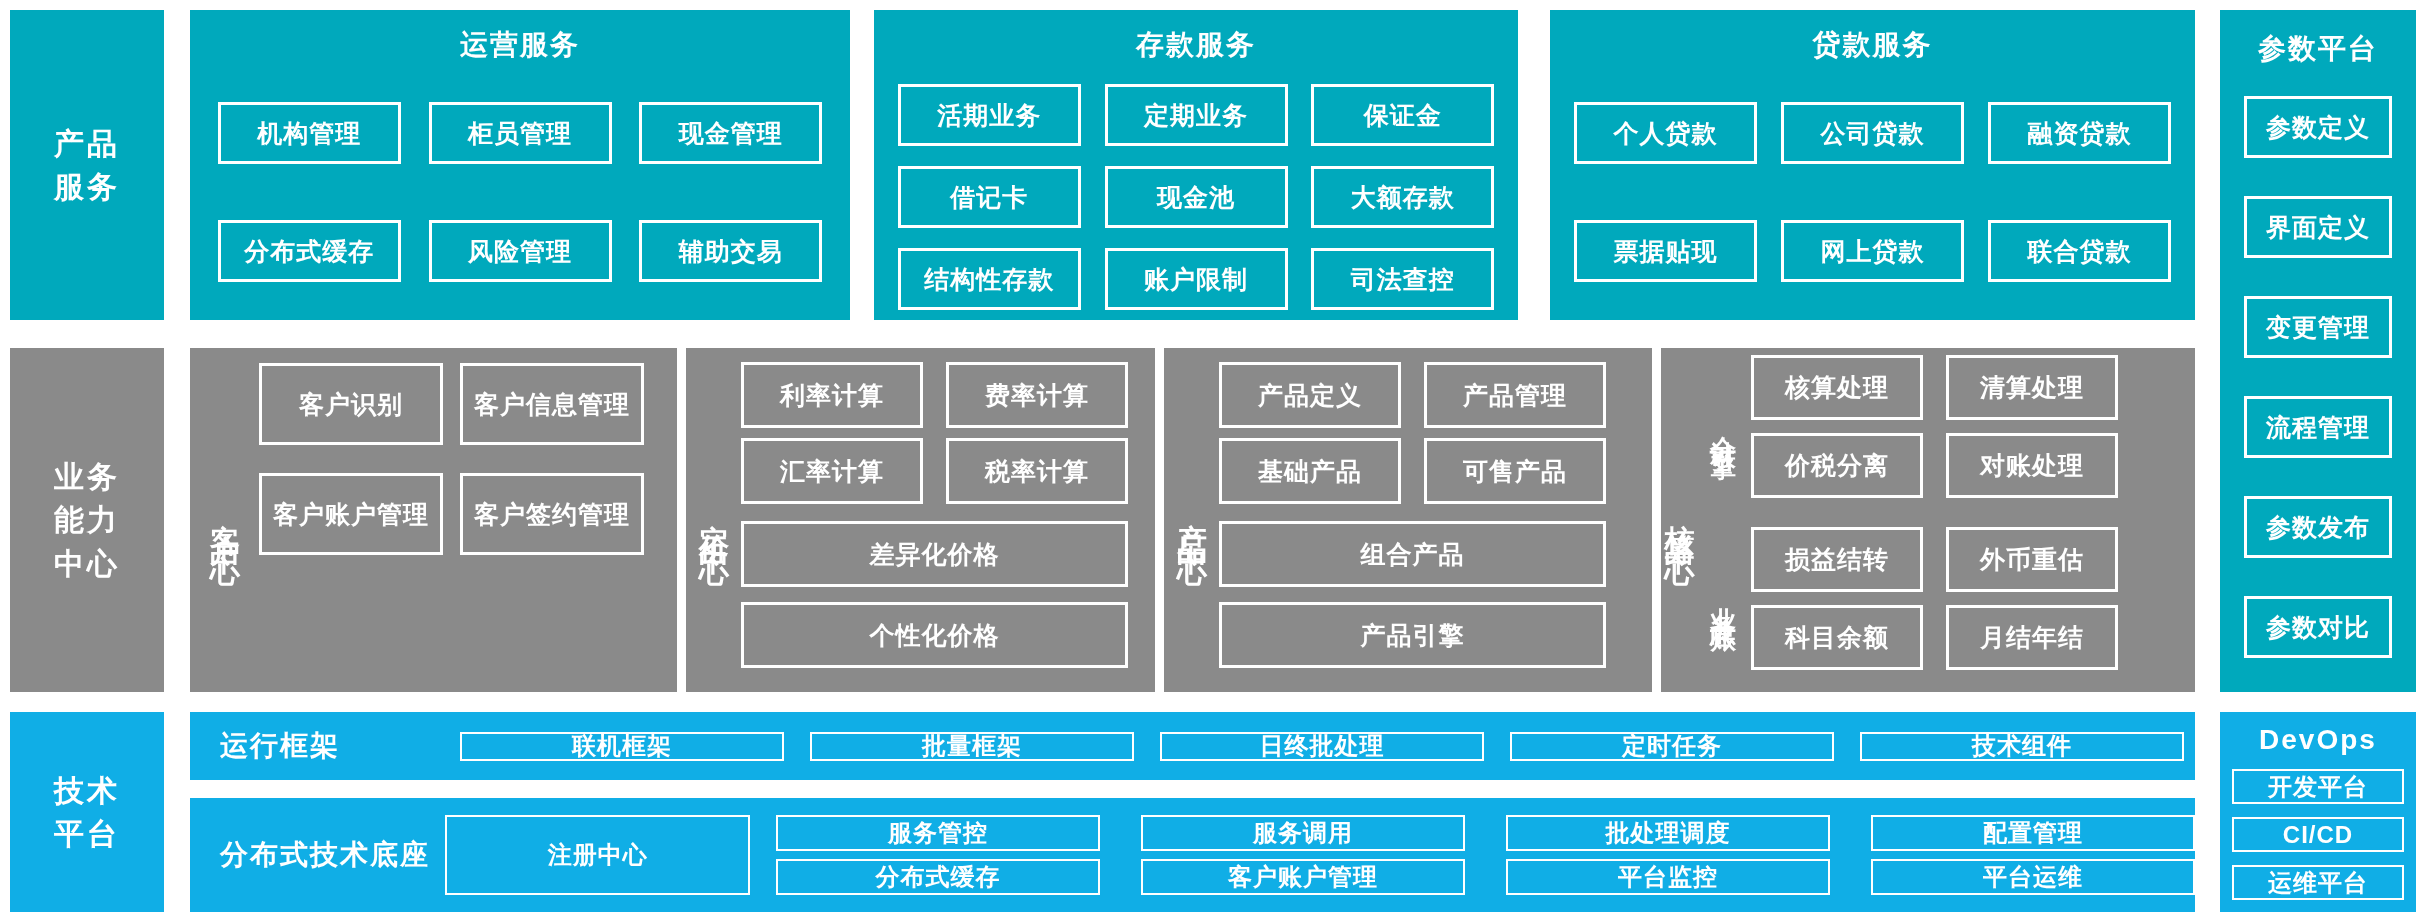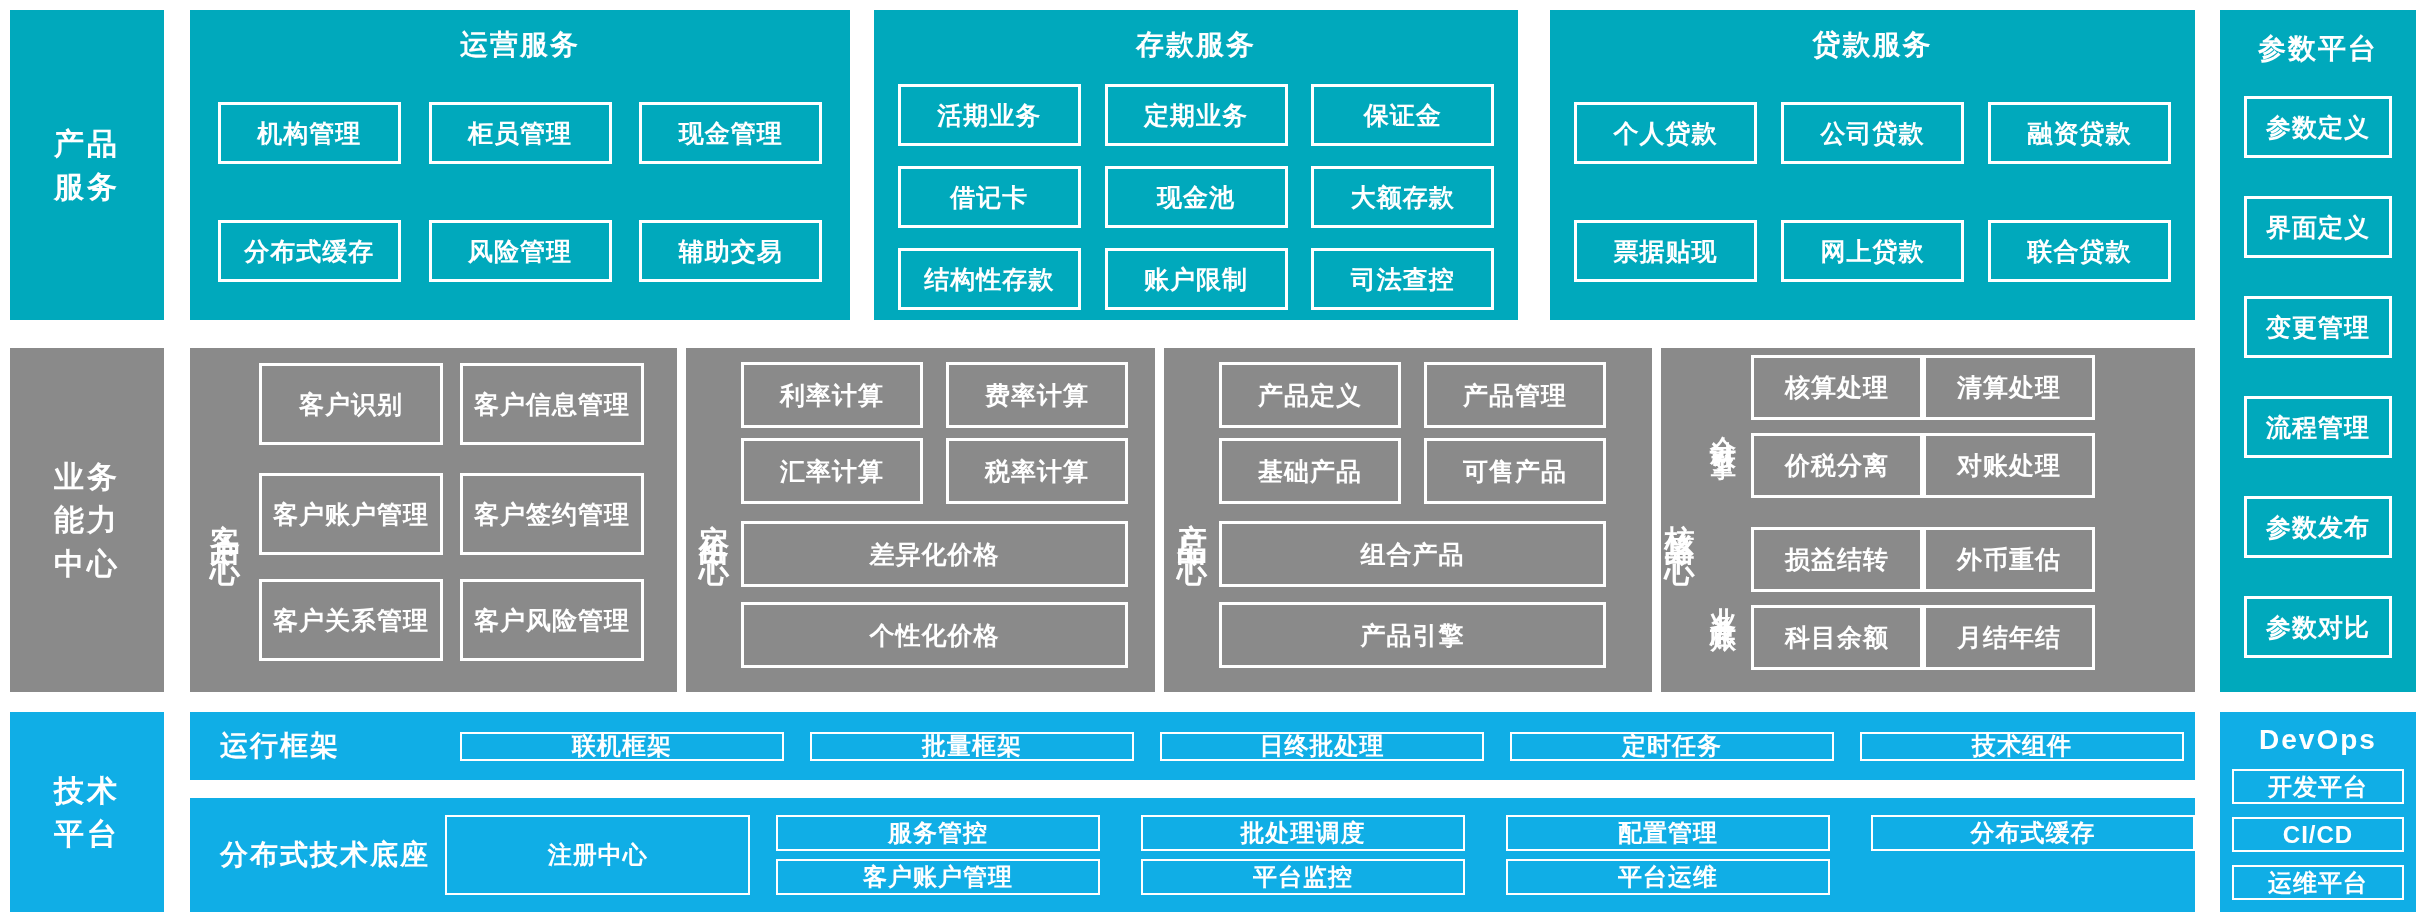--- a/index.html
+++ b/index.html
@@ -36,21 +36,21 @@
   .mid-content{flex:1;}
   .mrow{display:flex;}
   .cust .vcol{width:69px;} .cust .mrow{gap:17px;} .cust .box{width:184px;height:82px;}
   .cu-r1{margin-top:15px;} .cu-r2{margin-top:28px;} .cu-r3{margin-top:24px;}
   .pp .vcol{width:55px;} .pp .mrow{gap:23px;} .pp .box{width:182px;height:66px;}
   .pp .wide{width:387px;height:66px;}
   .pp-r1{margin-top:14px;} .pp-r2{margin-top:10px;} .pp-r3{margin-top:17px;} .pp-r4{margin-top:15px;}
   .acct-outer{width:36px;display:flex;align-items:center;justify-content:center;}
   .agroup{display:flex;}
   .agroup .vcol{width:54px;}
-  .agroup .mrow{}
+  .agroup .mrow{gap:23px;}
   .agroup .box{width:172px;height:65px;}
   .ag1{margin-top:7px;} .ag2{margin-top:29px;} .ag-r2{margin-top:13px;}
   
   .bar{display:flex;align-items:center;}
   .bar-label{width:240px;padding-left:30px;font-size:28px;letter-spacing:2px;white-space:nowrap;}
   .bar-row{display:flex;gap:26px;}
   .bar .box{width:324px;height:29px;font-size:24px;border-width:2px;}
   .dist .box{height:36px;}
   .dist .registry{width:324px;height:80px;margin-left:0;}
   .dgrid{display:grid;grid-template-columns:repeat(4,324px);gap:8px 41px;margin-left:26px;}
@@ -137,24 +137,20 @@
       </div>
     <div class="mid-content">
       <div class="mrow cu-r1">
         <div class="box">客户识别</div>
         <div class="box">客户信息管理</div>
       </div>
       <div class="mrow cu-r2">
         <div class="box">客户账户管理</div>
         <div class="box">客户签约管理</div>
       </div>
-      <div class="mrow cu-r3">
-        <div class="box">客户关系管理</div>
-        <div class="box">客户风险管理</div>
-      </div>
     </div>
   </div>
 
   <div class="abs gray mid pp" style="left:686px;top:348px;width:469px;height:344px;">
     <div class="vcol">
         <div class="vlab">定价中心</div>
       </div>
     <div class="mid-content">
       <div class="mrow pp-r1">
         <div class="box">利率计算</div>
@@ -247,20 +243,21 @@
       <div class="box">定时任务</div>
       <div class="box">技术组件</div>
     </div>
   </div>
 
   <div class="abs blue bar dist" style="left:190px;top:798px;width:2005px;height:114px;">
     <div class="bar-label">分布式技术底座</div>
     <div class="box registry">注册中心</div>
     <div class="dgrid">
       <div class="box">服务管控</div>
+      <div class="box">服务调用</div>
       <div class="box">批处理调度</div>
       <div class="box">配置管理</div>
       <div class="box">分布式缓存</div>
       <div class="box">客户账户管理</div>
       <div class="box">平台监控</div>
       <div class="box">平台运维</div>
     </div>
   </div>
 
   <div class="abs blue devops" style="left:2220px;top:712px;width:196px;height:200px;">

